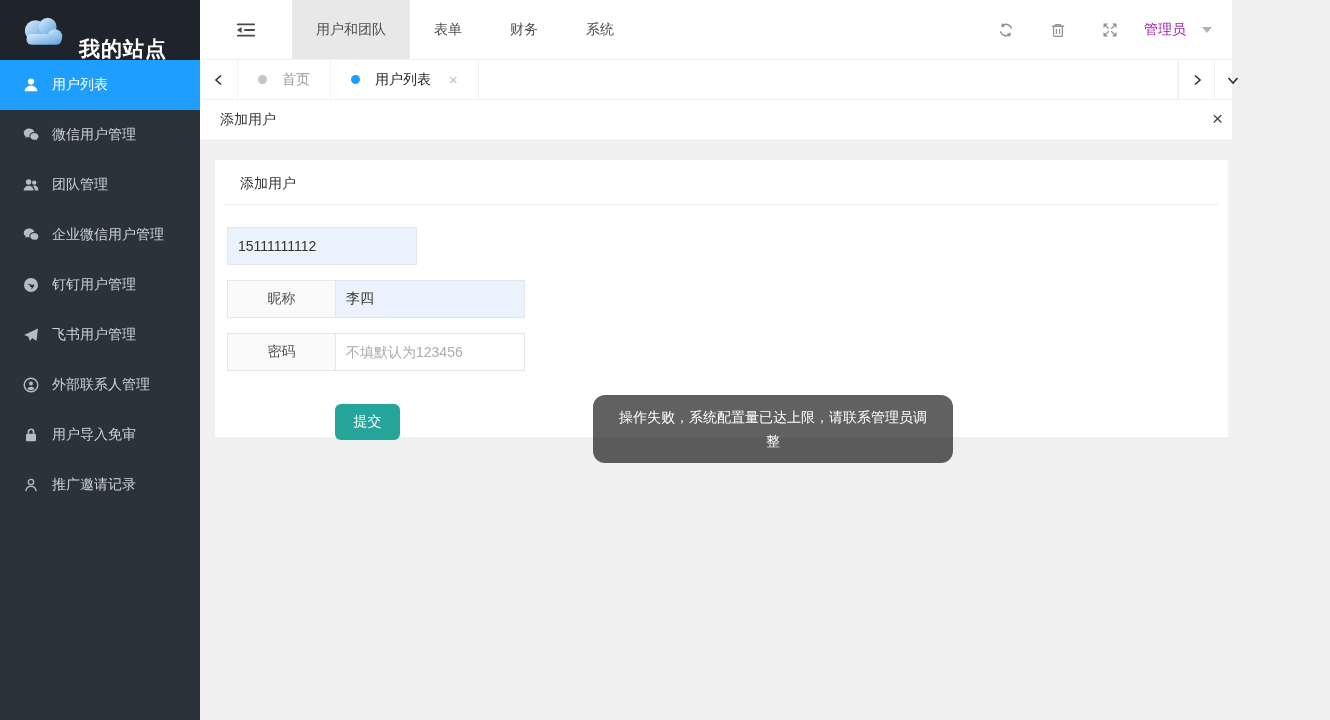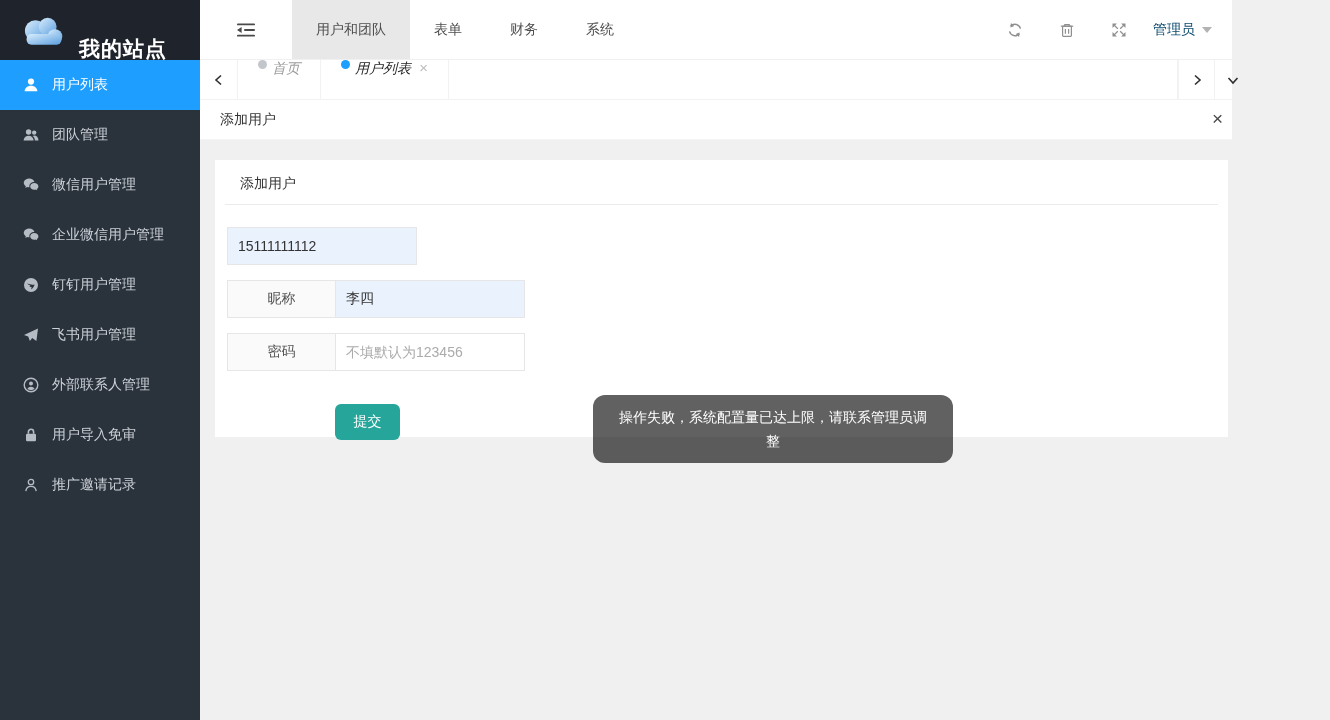--- a/index.html
+++ b/index.html
@@ -22,27 +22,27 @@
   .main { position:absolute; left:200px; top:0; width:1032px; height:720px; }
   
   .topbar { height:60px; background:#ffffff; display:flex; align-items:stretch; position:relative; border-bottom:1px solid #f0f0f0; box-sizing:border-box; }
   .collapse-btn { width:92px; display:flex; align-items:center; justify-content:center; color:#4a4a4a; cursor:pointer; }
   .topnav { display:flex; }
   .nav-item { display:flex; align-items:center; padding:0 24px; font-size:14px; color:#4e4e4e; cursor:pointer; white-space:nowrap; }
   .nav-item.active { background:#e8e8e8; }
   .topbar-right { position:absolute; right:0; top:0; height:59px; display:flex; align-items:center; padding-right:20px; }
   .tool-btn { width:52px; height:59px; display:flex; align-items:center; justify-content:center; color:#8f8f8f; cursor:pointer; }
   .tool-btn svg { width:16px; height:16px; }
-  .user-menu { display:flex; align-items:center; gap:7px; color:#0c4a6e; font-size:14px; padding-left:8px; cursor:pointer; }
+  .user-menu { display:flex; align-items:center; gap:16px; color:#a21caf; font-size:14px; padding-left:8px; cursor:pointer; }
   .caret-down { width:0; height:0; border:5px solid transparent; border-top:6px solid #b3b3b3; margin-top:6px; }
   
   .tabbar { height:40px; background:#ffffff; border-bottom:1px solid #f2f2f2; box-sizing:border-box; display:flex; position:relative; }
   .tab-arrow { width:38px; height:39px; border-right:1px solid #f2f2f2; display:flex; align-items:center; justify-content:center; color:#2f2f2f; cursor:pointer; box-sizing:border-box; }
   .tab-arrow svg, .tab-right .tab-arrow svg { width:12px; height:12px; }
-  .page-tab { display:flex; padding:0 20px; border-right:1px solid #f2f2f2; font-size:14px; color:#9c9c9c; cursor:pointer; gap:5px; height:39px; box-sizing:border-box;font-style:italic; }
+  .page-tab { display:flex; align-items:center; padding:0 20px; border-right:1px solid #f2f2f2; font-size:14px; color:#9c9c9c; cursor:pointer; gap:15px; height:39px; box-sizing:border-box; }
   .page-tab .dot { width:9px; height:9px; border-radius:50%; background:#c3c7cc; }
   .page-tab.active { color:#262626; }
   .page-tab.active .dot { background:#1e9fff; }
   .tab-close { color:#bdbdbd; font-size:15px; margin-left:3px; line-height:1; }
   .tab-right { position:absolute; right:-18px; top:0; height:39px; display:flex; border-left:1px solid #f2f2f2; }
   .tab-right .tab-arrow { border-left:1px solid #f2f2f2; border-right:none; width:36px; }
   
   .panel-head { height:40px; background:#ffffff; display:flex; align-items:center; padding:0 20px; font-size:14px; color:#333333; position:relative; border-bottom:1px solid #f4f4f4; box-sizing:border-box; }
   .panel-close { position:absolute; right:9px; top:9px; font-size:19px; color:#4a4a4a; cursor:pointer; line-height:1; }
   
@@ -90,36 +90,36 @@
           <svg viewBox="0 0 16 16" fill="currentColor">
               <circle cx="8" cy="4.6" r="3.1"></circle>
               <path d="M1.6 14.2c.3-3.4 2.9-5.5 6.4-5.5s6.1 2.1 6.4 5.5z"></path>
             </svg>
         </span>
         <span>用户列表</span>
       </div>
       <div class="menu-item">
         <span class="ic">
           <svg viewBox="0 0 16 16" fill="currentColor">
+              <path d="M6.2 1.6C3.2 1.6.8 3.5.8 5.9c0 1.4.8 2.6 2 3.4l-.5 1.6 1.8-.9c.6.2 1.3.3 2.1.3h.3a4 4 0 0 1-.2-1.2c0-2.3 2.1-4.1 4.7-4.1h.4c-.5-2-2.6-3.4-5.2-3.4z"></path>
+              <path d="M11.3 6.1c-2.3 0-4.1 1.5-4.1 3.3s1.8 3.3 4.1 3.3c.5 0 1-.1 1.5-.2l1.5.8-.4-1.3c.9-.6 1.5-1.5 1.5-2.6 0-1.8-1.8-3.3-4.1-3.3z"></path>
+            </svg>
+        </span>
+        <span>微信用户管理</span>
+      </div>
+      <div class="menu-item">
+        <span class="ic">
+          <svg viewBox="0 0 16 16" fill="currentColor">
               <circle cx="5.6" cy="5" r="2.7"></circle>
               <circle cx="11.2" cy="5.6" r="2.2"></circle>
               <path d="M.6 13.6c.2-2.9 2.3-4.8 5-4.8s4.8 1.9 5 4.8z"></path>
               <path d="M11.9 13.6c-.1-2.2-.9-3.8-2.3-4.6.5-.3 1.1-.5 1.7-.5 2.3 0 4 1.7 4.2 5.1z"></path>
             </svg>
         </span>
         <span>团队管理</span>
-      </div>
-      <div class="menu-item">
-        <span class="ic">
-          <svg viewBox="0 0 16 16" fill="currentColor">
-              <path d="M6.2 1.6C3.2 1.6.8 3.5.8 5.9c0 1.4.8 2.6 2 3.4l-.5 1.6 1.8-.9c.6.2 1.3.3 2.1.3h.3a4 4 0 0 1-.2-1.2c0-2.3 2.1-4.1 4.7-4.1h.4c-.5-2-2.6-3.4-5.2-3.4z"></path>
-              <path d="M11.3 6.1c-2.3 0-4.1 1.5-4.1 3.3s1.8 3.3 4.1 3.3c.5 0 1-.1 1.5-.2l1.5.8-.4-1.3c.9-.6 1.5-1.5 1.5-2.6 0-1.8-1.8-3.3-4.1-3.3z"></path>
-            </svg>
-        </span>
-        <span>微信用户管理</span>
       </div>
       <div class="menu-item">
         <span class="ic">
           <svg viewBox="0 0 16 16" fill="currentColor">
               <path d="M6.2 1.6C3.2 1.6.8 3.5.8 5.9c0 1.4.8 2.6 2 3.4l-.5 1.6 1.8-.9c.6.2 1.3.3 2.1.3h.3a4 4 0 0 1-.2-1.2c0-2.3 2.1-4.1 4.7-4.1h.4c-.5-2-2.6-3.4-5.2-3.4z"></path>
               <path d="M11.3 6.1c-2.3 0-4.1 1.5-4.1 3.3s1.8 3.3 4.1 3.3c.5 0 1-.1 1.5-.2l1.5.8-.4-1.3c.9-.6 1.5-1.5 1.5-2.6 0-1.8-1.8-3.3-4.1-3.3z"></path>
             </svg>
         </span>
         <span>企业微信用户管理</span>
       </div>

